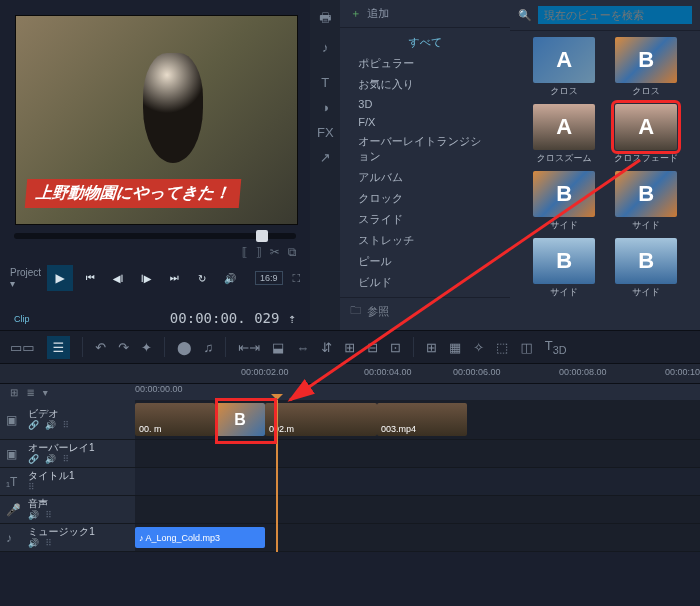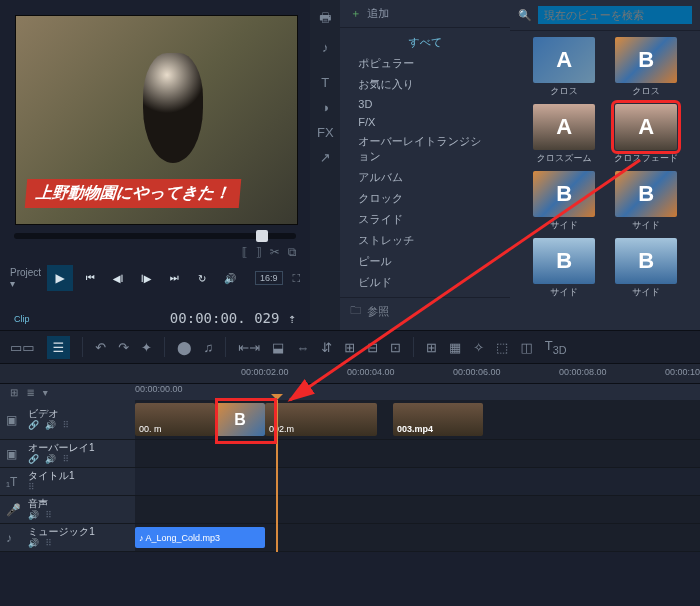--- a/index.html
+++ b/index.html
@@ -241,21 +241,21 @@
   <span>▦</span>
   <span>✧</span>
   <span>⬚</span>
   <span>◫</span>
   <span>T<sub>3D</sub></span>
 </div>
 
 <div class="ruler" id="ruler">
     <span style="left: 135px; margin-top: 17px;">00:00:00.00</span>
     <span style="left: 241px;">00:00:02.00</span>
-    <span style="left: 347px;">00:00:04.00</span>
+    <span style="left: 364px;">00:00:04.00</span>
     <span style="left: 453px;">00:00:06.00</span>
     <span style="left: 559px;">00:00:08.00</span>
     <span style="left: 665px;">00:00:10.00</span>
   </div>
 
 <div class="track-hdr-row">
   <span>⊞</span>
   <span>≣</span>
   <span>▾</span>
 </div>
@@ -272,21 +272,21 @@
             <span>🔗</span> 
             <span>🔊</span> 
             <span>⠿</span>
           </span>
       </div>
     </div>
     <div class="track-body" id="video-body">
         <div class="clip video" style="left: 0px; width: 80px;">00. m</div>
         <div class="clip trans" style="left: 80px; width: 50px;">B</div>
         <div class="clip video" style="left: 130px; width: 112px;">002.m</div>
-        <div class="clip video" style="left: 258px; width: 90px; font-weight: bold;">003.mp4</div>
+        <div class="clip video" style="left: 242px; width: 90px;">003.mp4</div>
       </div>
   </div>
 
   <div class="track small">
     <div class="track-head">
       <span class="ticon">▣</span>
       <div class="track-head-inner">
         <span class="track-head-name">オーバーレイ1</span>
         <span class="track-head-icons">
             <span>🔗</span> 

